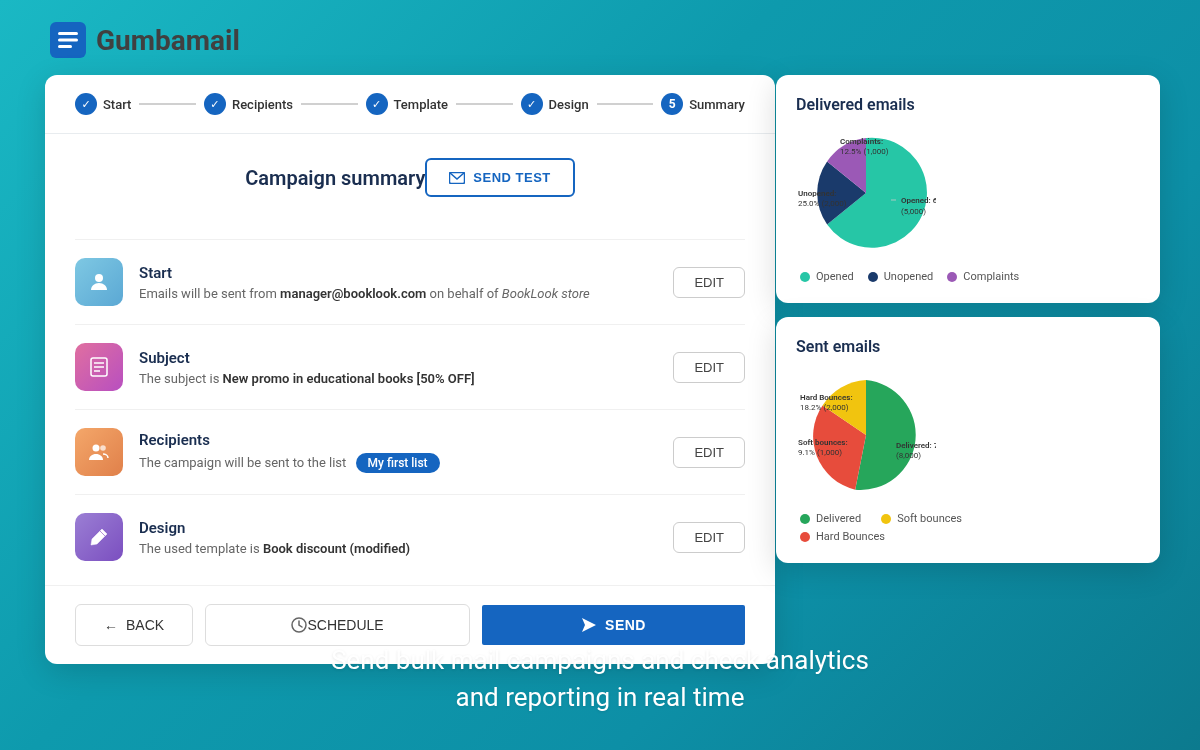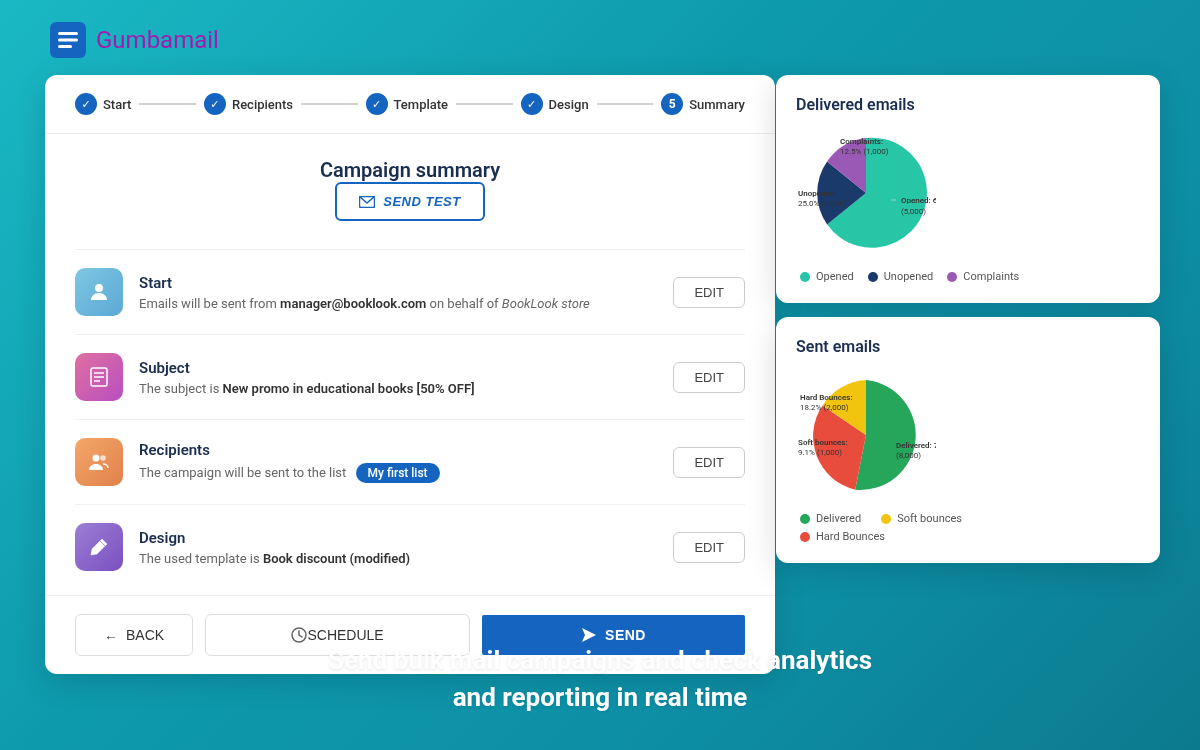--- a/index.html
+++ b/index.html
@@ -27,23 +27,23 @@
       background: #1565c0;
       border-radius: 6px;
       display: flex;
       align-items: center;
       justify-content: center;
       color: white;
       font-weight: bold;
       font-size: 18px;
     }
     .logo-text {
-      color: #a21caf;
-      font-size: 24px;
-      font-weight: 400;
+      color: #404040;
+      font-size: 28px;
+      font-weight: 700;
     }
 
     
     .campaign-card {
       position: absolute;
       top: 75px;
       left: 45px;
       width: 730px;
       background: white;
       border-radius: 12px;
@@ -104,43 +104,41 @@
       min-width: 20px;
     }
 
     
     .summary-content {
       padding: 24px 30px 0;
     }
     .summary-header {
       display: flex;
       align-items: center;
-      justify-content: space-between;
-      margin-bottom: 28px;
-      flex-direction: column;
+      justify-content: center;
+      margin-bottom: 42px;
     }
     .summary-title {
       font-size: 20px;
       font-weight: 600;
       color: #1a2e50;
     }
     .send-test-btn {
       display: flex;
       align-items: center;
       gap: 8px;
       padding: 10px 22px;
       border: 2px solid #1565c0;
       border-radius: 6px;
       background: white;
       color: #1565c0;
       font-size: 13px;
       font-weight: 600;
       letter-spacing: 0.5px;
       cursor: pointer;
-      font-style: italic;
     }
 
     
     .summary-rows {
       display: flex;
       flex-direction: column;
       gap: 0;
     }
     .summary-row {
       display: flex;
@@ -313,21 +311,21 @@
     .tagline {
       position: absolute;
       bottom: 35px;
       left: 0;
       right: 0;
       text-align: center;
       color: white;
     }
     .tagline-main {
       font-size: 26px;
-      font-weight: 700;
+      font-weight: 400;
       line-height: 1.4;
       text-shadow: 0 1px 3px rgba(0,0,0,0.1);
     }
   </style>
 </head>
 <body>
 
 <div class="logo-area">
   <div class="logo-icon">
     <svg width="24" height="24" viewBox="0 0 24 24" fill="none">

